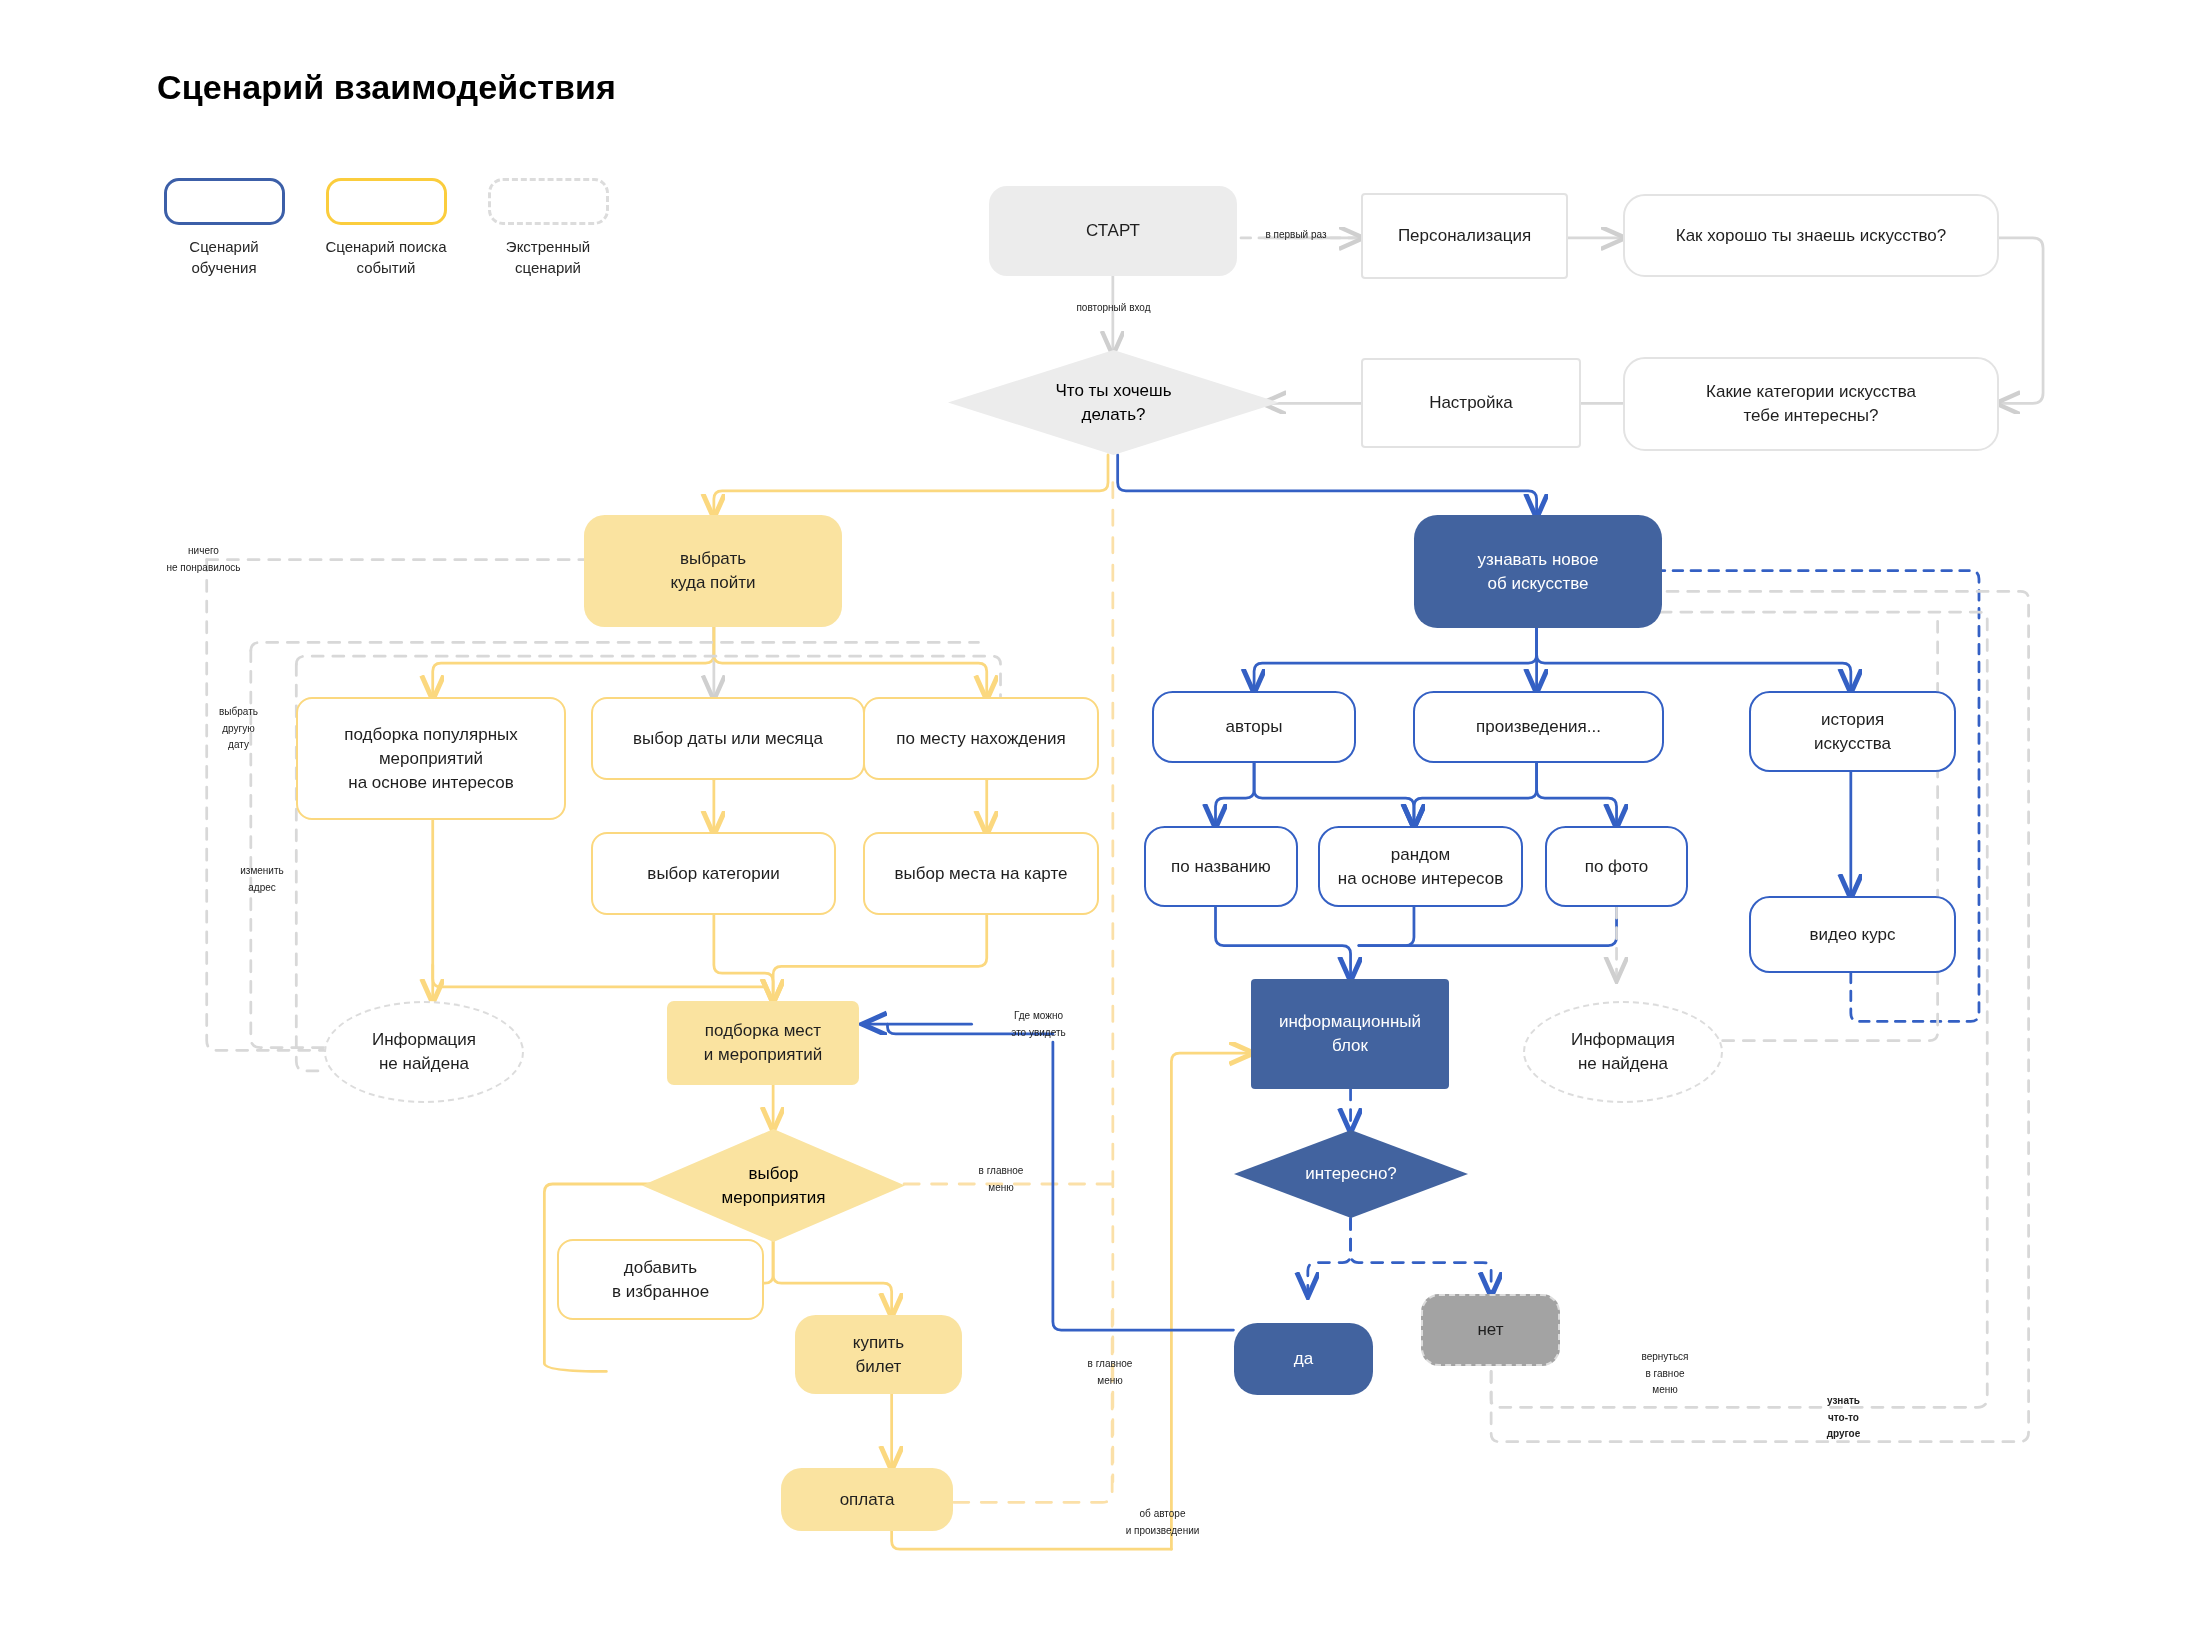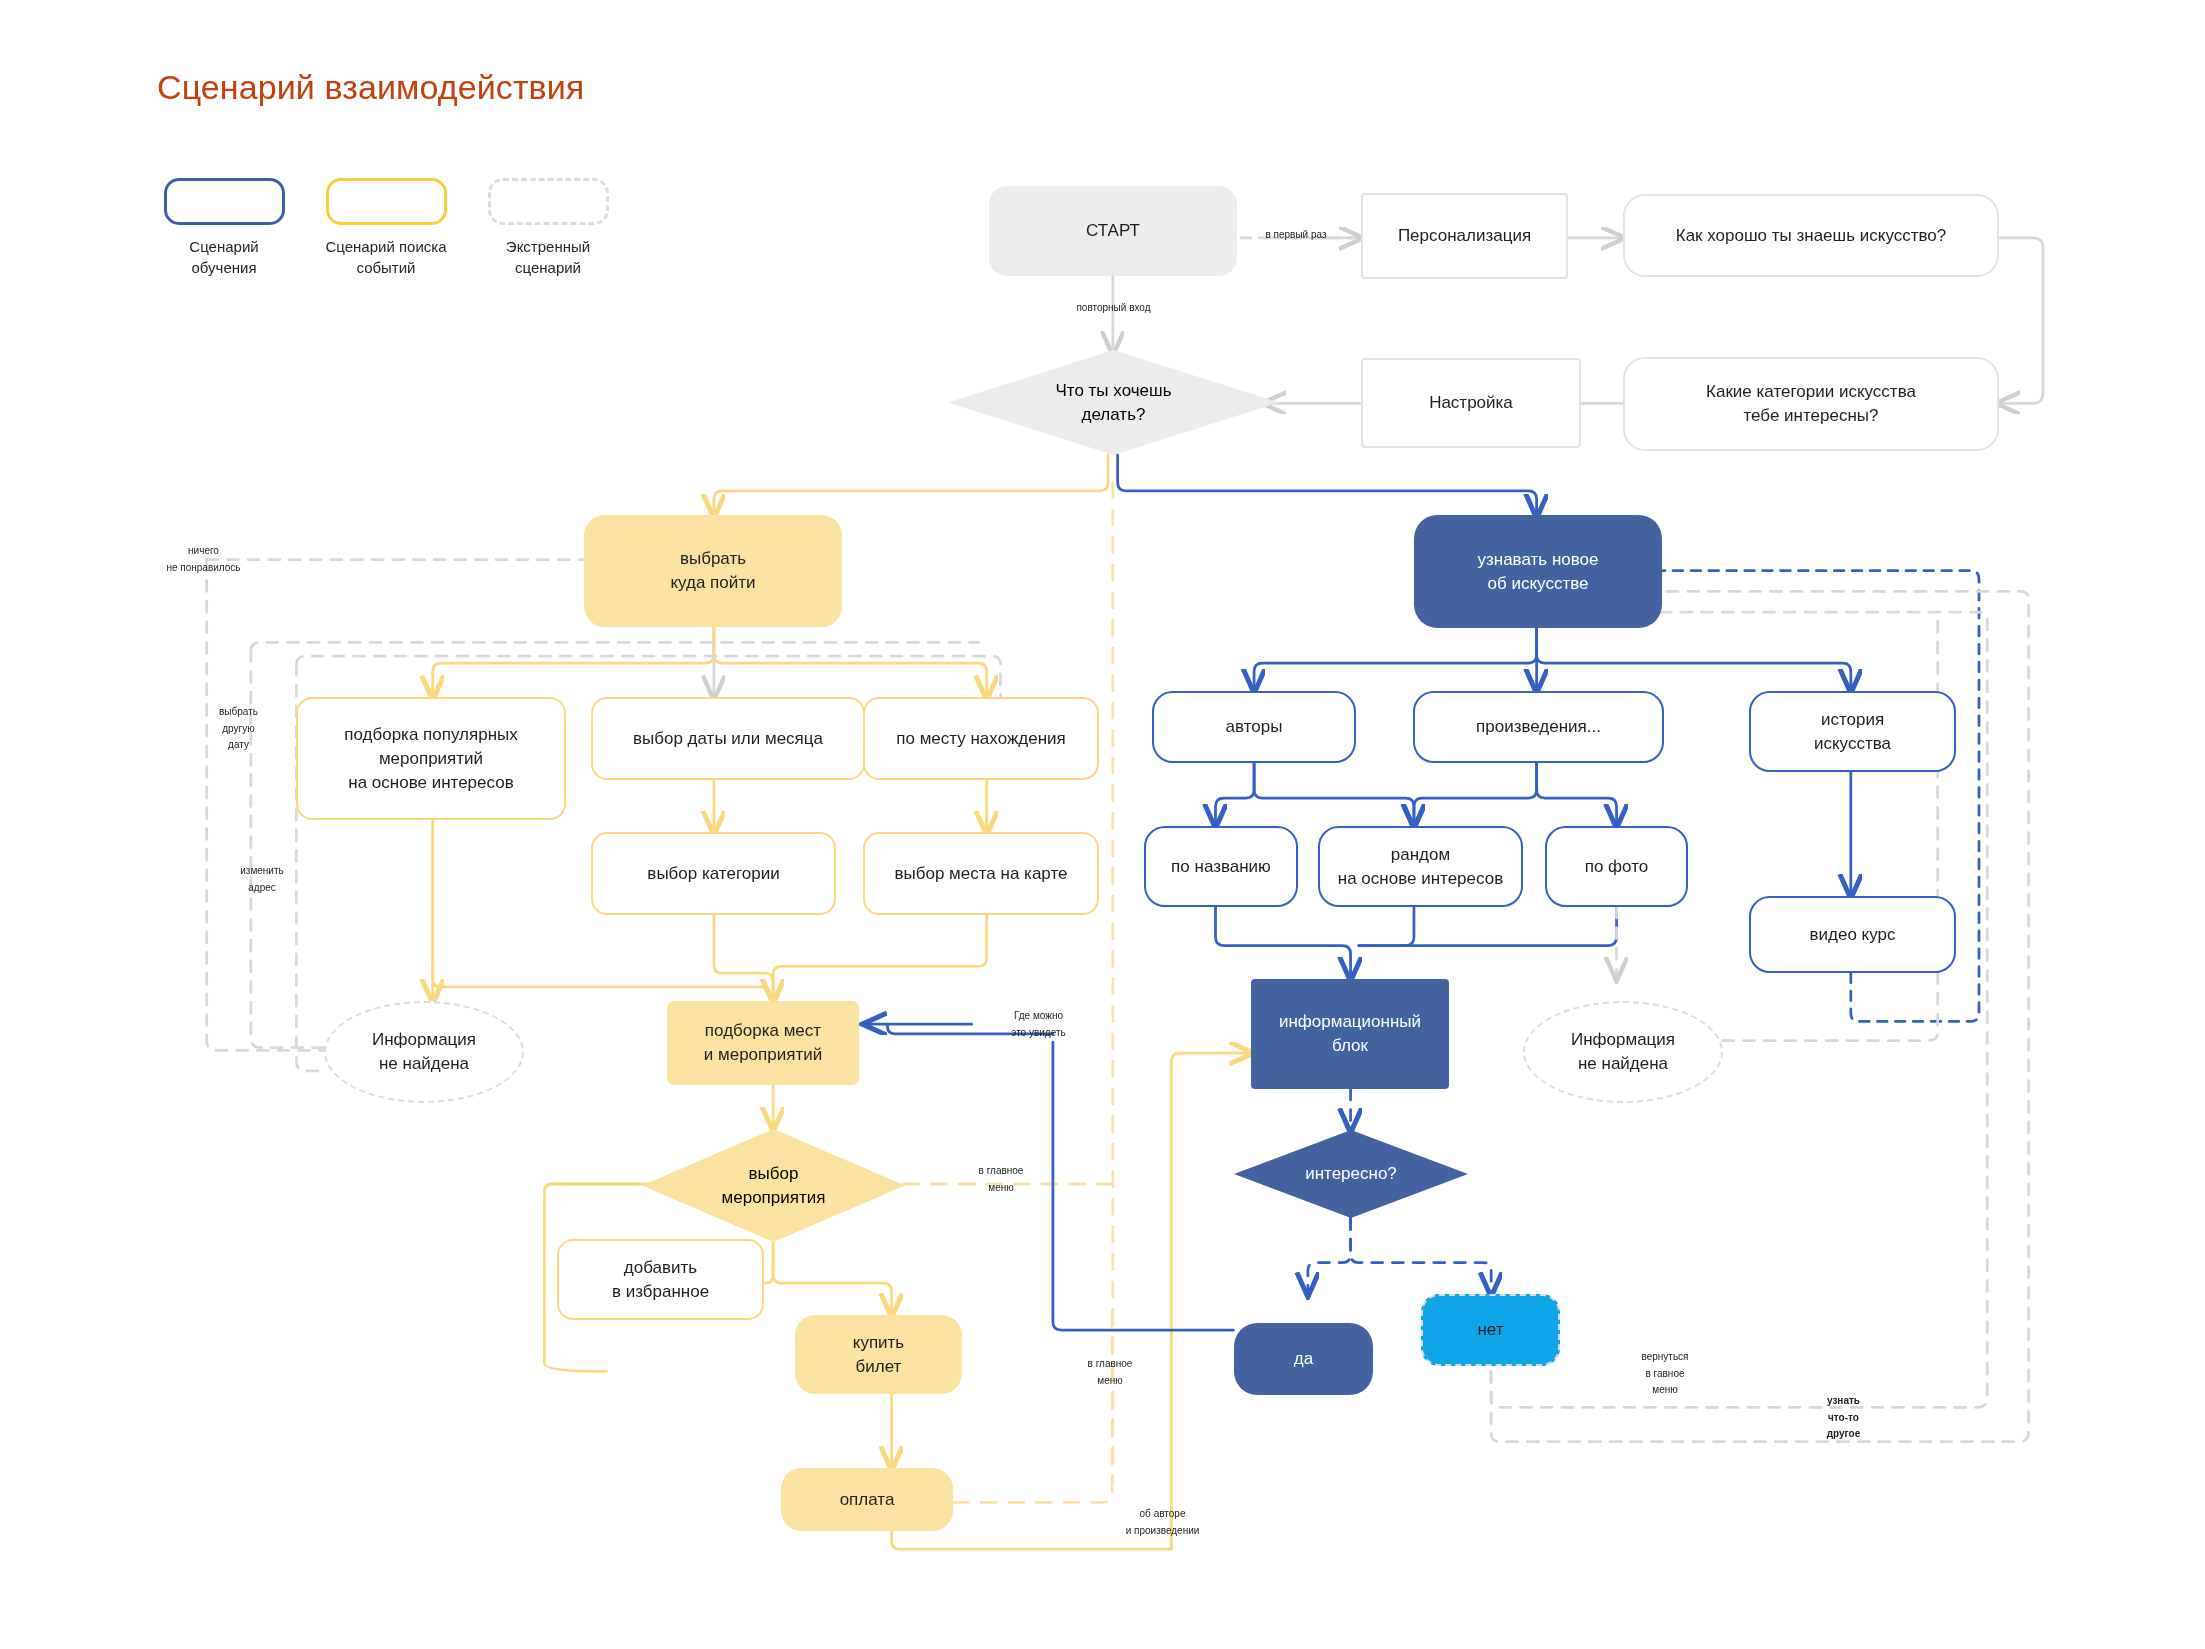--- a/index.html
+++ b/index.html
@@ -18,21 +18,21 @@
   #corner-bl{left:-145px;bottom:-145px;width:289px;height:289px;border-radius:50%;}
   #corner-br{right:-145px;bottom:-145px;width:289px;height:289px;border-radius:50%;}
   .corner-mask{position:absolute;background:#ffffff;}
   #mask-bl{left:0;bottom:0;width:159px;height:159px;border-bottom-left-radius:0;
     border-top-right-radius:159px;}
   #mask-br{right:0;bottom:0;width:159px;height:159px;border-top-left-radius:159px;}
 
   
   #page-title{
     position:absolute;left:157px;top:68px;
-    font-size:34px;color:#c2410c;font-weight:400;letter-spacing:0.1px;
+    font-size:34px;color:#000000;font-weight:700;letter-spacing:0.1px;
     white-space:nowrap;
   }
 
   
   #legend{position:absolute;left:162px;top:178px;}
   .legend-item{position:absolute;width:124px;text-align:center;}
   .legend-swatch{width:121px;height:47px;box-sizing:border-box;border-radius:15px;margin:0 auto;}
   .legend-swatch.blue{border:3.4px solid #3c5fa8;}
   .legend-swatch.yellow{border:3.4px solid #fbcd3d;}
   .legend-swatch.dashed{border:3.4px dashed #dcdcdc;}
@@ -56,21 +56,21 @@
   .n-grey-diamond{background:#ececec;}
   .n-yellow-fill{background:#fae3a0;border-radius:20.7px;}
   .n-yellow-fill-sq{background:#fae3a0;border-radius:6.9px;}
   .n-yellow-line{background:#fff;border:2.8px solid #fbd87f;border-radius:16px;}
   .n-yellow-diamond{background:#fae3a0;}
   .n-blue-fill{background:#42639f;color:#ffffff;border-radius:23.4px;}
   .n-blue-fill-sq{background:#42639f;color:#ffffff;border-radius:4.1px;}
   .n-blue-line{background:#fff;border:2.8px solid #3460c4;border-radius:20.7px;}
   .n-blue-diamond{background:#42639f;color:#ffffff;}
   .n-dashed-ellipse{background:#fff;border:2.8px dashed #dcdcdc;border-radius:50%;}
-  .n-dashed-round{background:#0ea5e9;border:2.8px dashed #dcdcdc;border-radius:18px;}
+  .n-dashed-round{background:#a3a3a3;border:2.8px dashed #dcdcdc;border-radius:18px;}
 
   .diamond-wrap{position:absolute;}
   .diamond-shape{position:absolute;left:0;top:0;width:100%;height:100%;
      clip-path:polygon(50% 0,100% 50%,50% 100%,0 50%);}
   .diamond-txt{position:absolute;left:0;top:0;width:100%;height:100%;
      display:flex;align-items:center;justify-content:center;text-align:center;
      font-size:17px;line-height:24px;white-space:pre-line;}
 
   
   .elabel{

